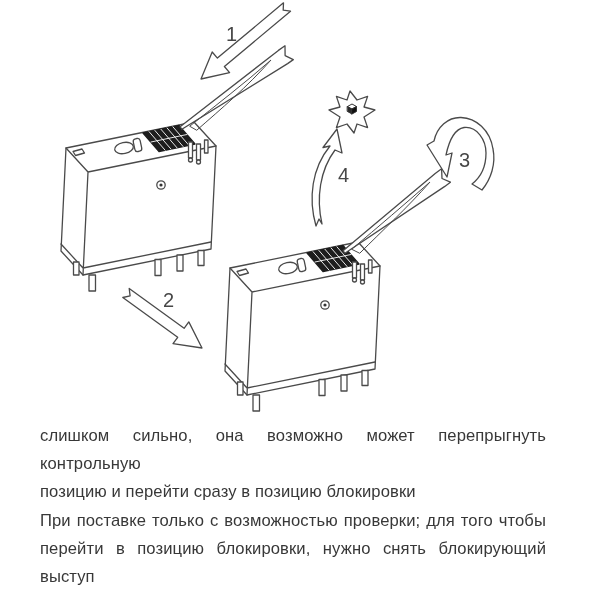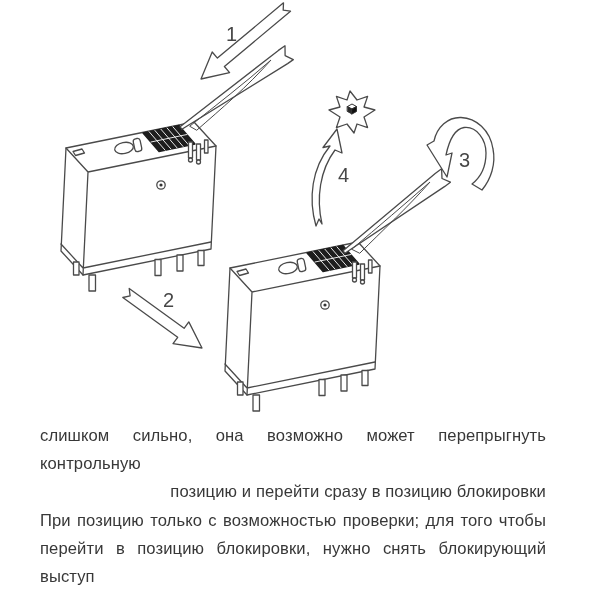--- a/index.html
+++ b/index.html
@@ -37,21 +37,21 @@
     color: #383838;
     font-size: 16.6px;
     line-height: 28.2px;
     letter-spacing: 0.1px;
   }
   .line { white-space: normal; }
   .just {
     text-align: justify;
     text-align-last: justify;
   }
-  .left { text-align: right; }
+  .left { text-align: left; }
 </style>
 </head>
 <body>
 
 <div class="page">
 
   <svg class="figure-svg" viewBox="0 0 600 420">
     <defs>
       <g id="relay" stroke="#4a4a4a" stroke-width="1.3" fill="none" stroke-linejoin="round" stroke-linecap="round">
 
@@ -151,18 +151,18 @@
           <path d="M352,109 L356.5,106.5 L356.5,111.5 L352,114 Z" fill="#0f0f0f"></path>
         </g>
       </g>
 
     </g>
   </svg>
 
   <div class="text-block">
     <div class="line just">слишком сильно, она возможно может перепрыгнуть контрольную</div>
     <div class="line left">позицию и перейти сразу в позицию блокировки</div>
-    <div class="line just">При позицию только с возможностью проверки; для того чтобы</div>
+    <div class="line just">При поставке только с возможностью проверки; для того чтобы</div>
     <div class="line just">перейти в позицию блокировки,  нужно снять блокирующий выступ</div>
 
   </div>
 
 </div>
 
 </body></html>

